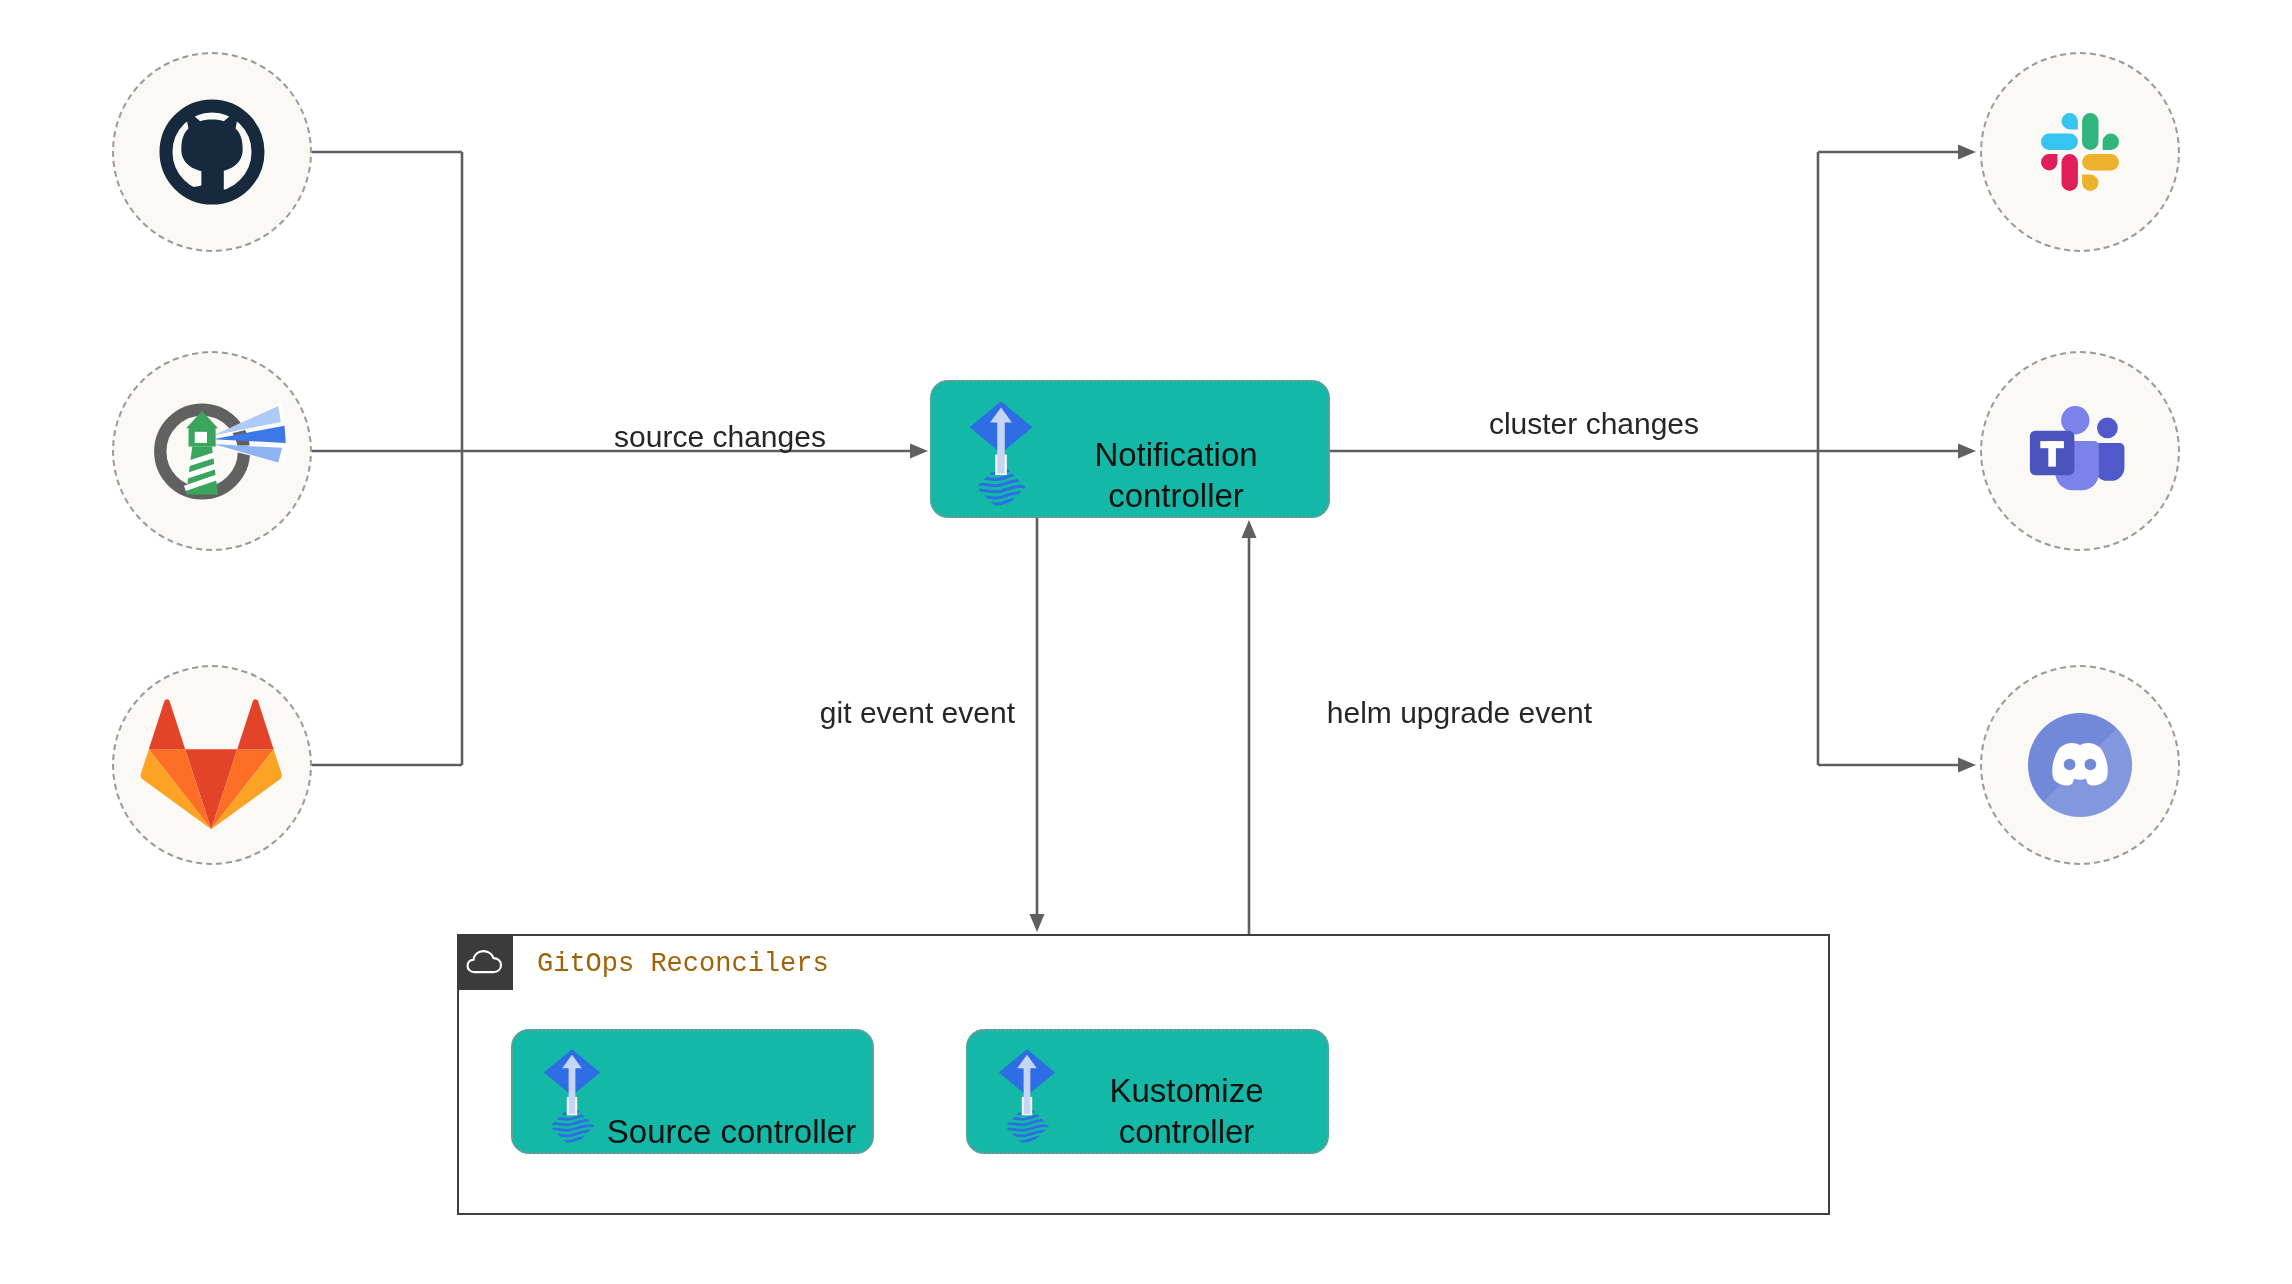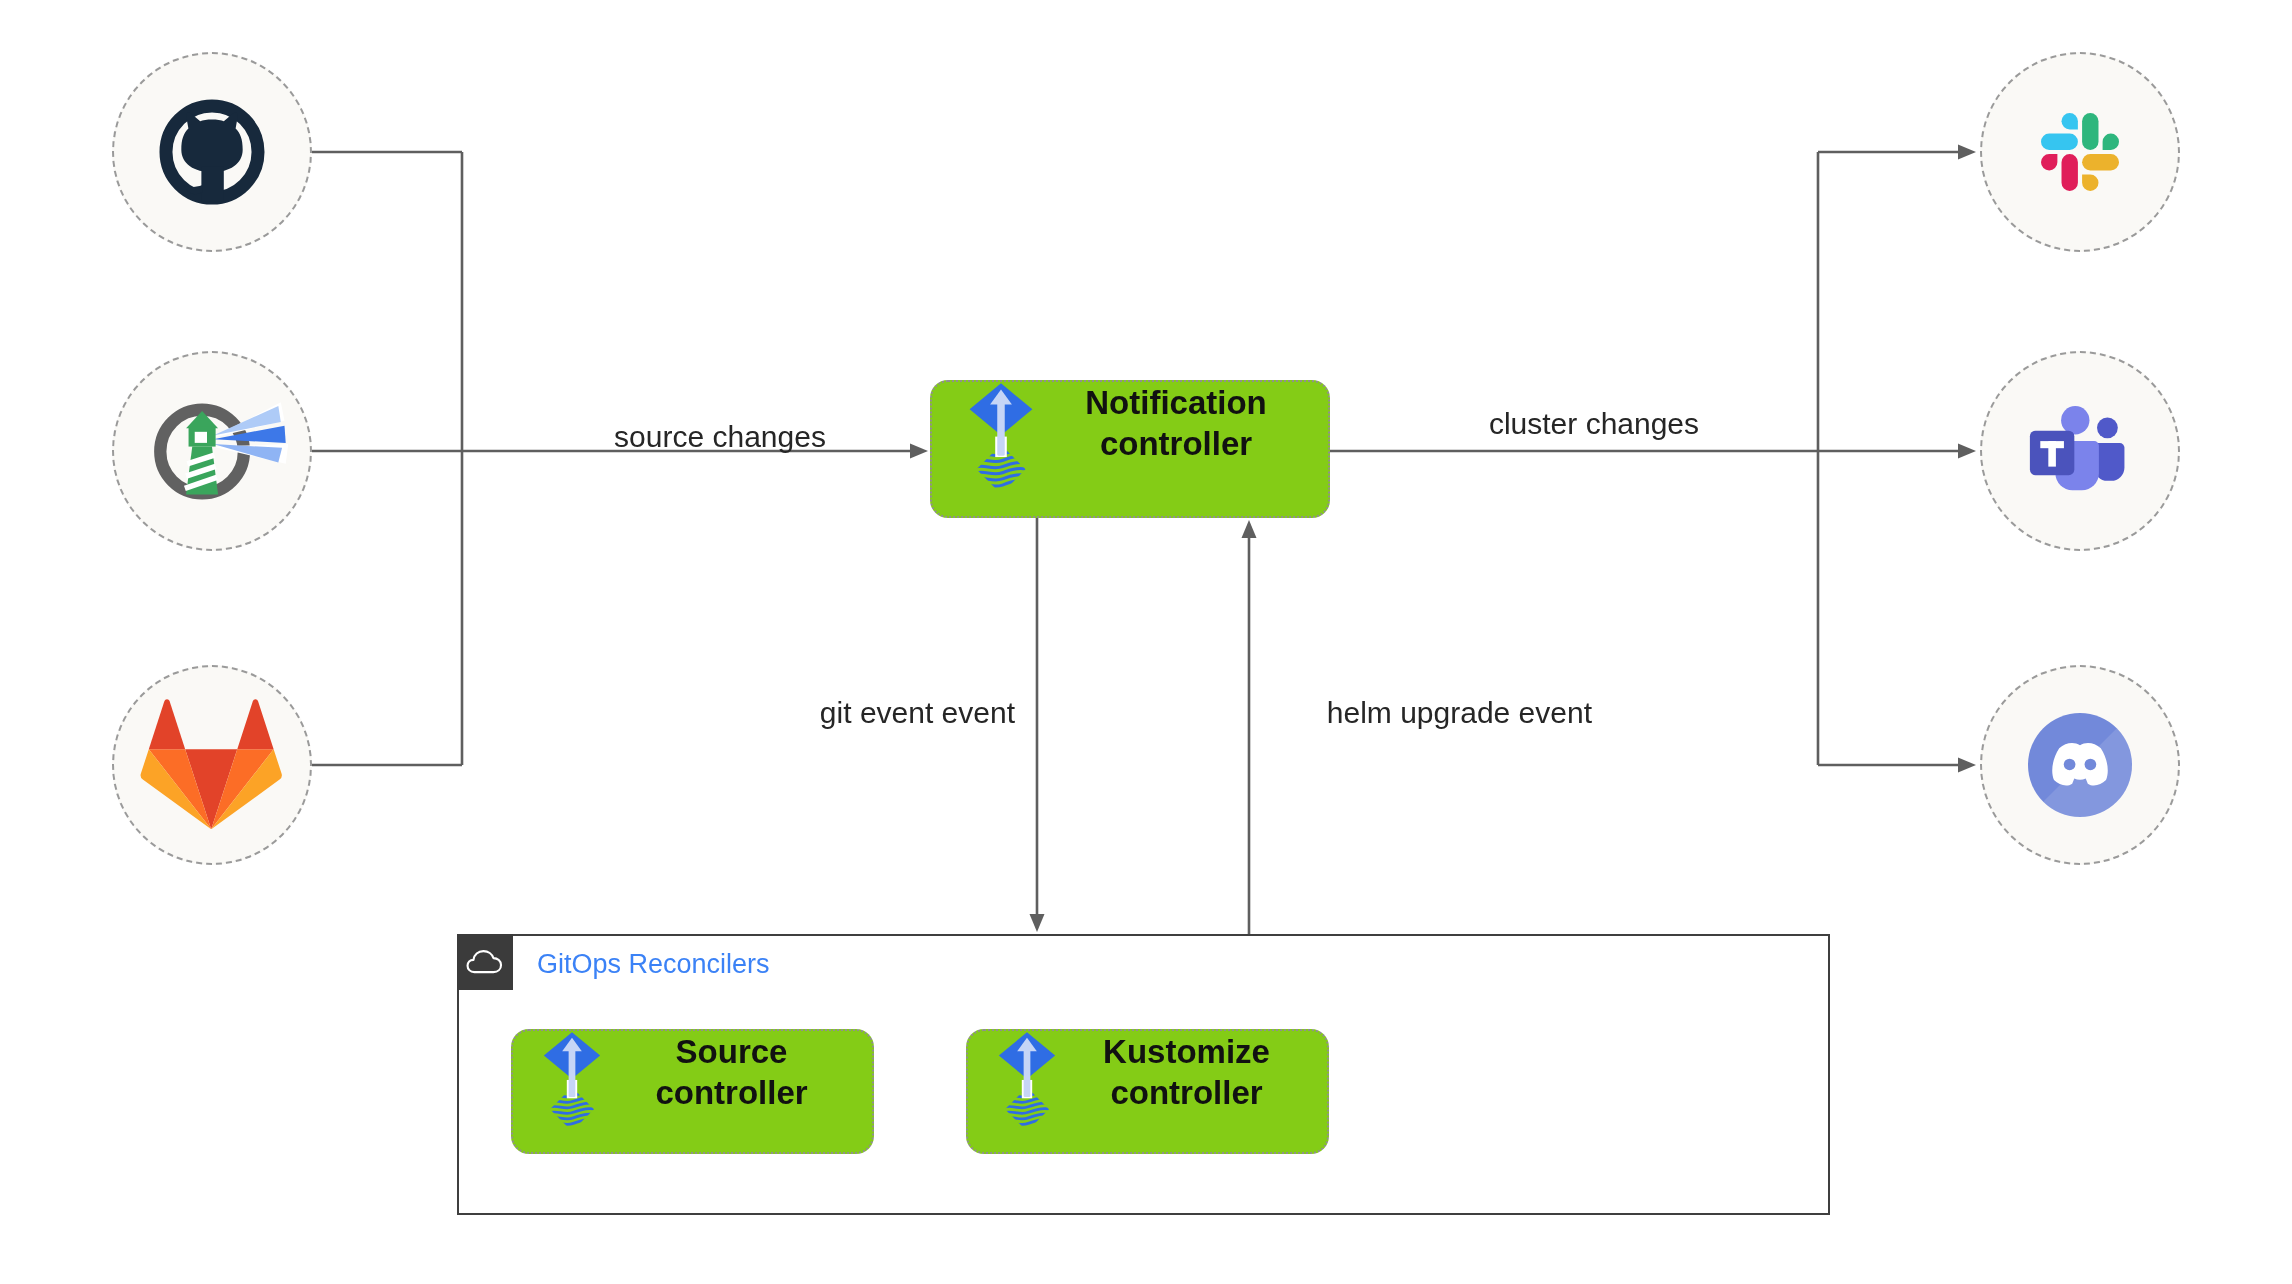--- a/index.html
+++ b/index.html
@@ -1,30 +1,30 @@
 <!DOCTYPE html>
 <html><head>
 <meta charset="utf-8">
 <style>
   html,body{margin:0;padding:0;background:#ffffff;}
   #canvas{position:relative;width:2292px;height:1284px;background:#ffffff;overflow:hidden;
           font-family:"Liberation Sans","DejaVu Sans",sans-serif;color:#1c1c1c;}
   .circle-node{position:absolute;width:200px;height:200px;border-radius:50%;
                border:2.5px dashed #9a9a9a;background:#faf9f6;
                display:flex;align-items:center;justify-content:center;box-sizing:border-box;}
-  .ctrl-box{position:absolute;background:#84cc16;border:2.5px dotted #8f8f8f;border-radius:18px;
-            display:flex;align-items:flex-start;box-sizing:border-box;font-weight:bold;}
+  .ctrl-box{position:absolute;background:#14b8a6;border:2.5px dotted #8f8f8f;border-radius:18px;
+            display:flex;align-items:flex-end;box-sizing:border-box;}
   .ctrl-label{flex:1;text-align:center;font-size:33px;line-height:41px;color:#111;padding-right:14px;}
   .edge-label{position:absolute;font-size:30px;color:#262626;white-space:nowrap;}
   #svglayer{position:absolute;left:0;top:0;width:2292px;height:1284px;pointer-events:none;}
   #group-box{position:absolute;left:457px;top:934px;width:1373px;height:281px;
              border:2.5px solid #3f3f3f;box-sizing:border-box;background:#ffffff;}
   #group-corner{position:absolute;left:-2.5px;top:-2.5px;width:56px;height:56px;background:#3b3b3b;
                 display:flex;align-items:center;justify-content:center;}
-  #group-title{position:absolute;left:78px;top:13px;font-size:27px;color:#3b82f6;}
+  #group-title{position:absolute;left:78px;top:13px;font-size:27px;color:#a16207;font-family:Liberation Mono, monospace;}
   .flux-icon{flex:0 0 auto;}
   svg{display:block;}
 </style>
 </head>
 <body>
 
 <div id="canvas">
 
   <svg width="0" height="0" style="position:absolute" aria-hidden="true">
     <defs>

